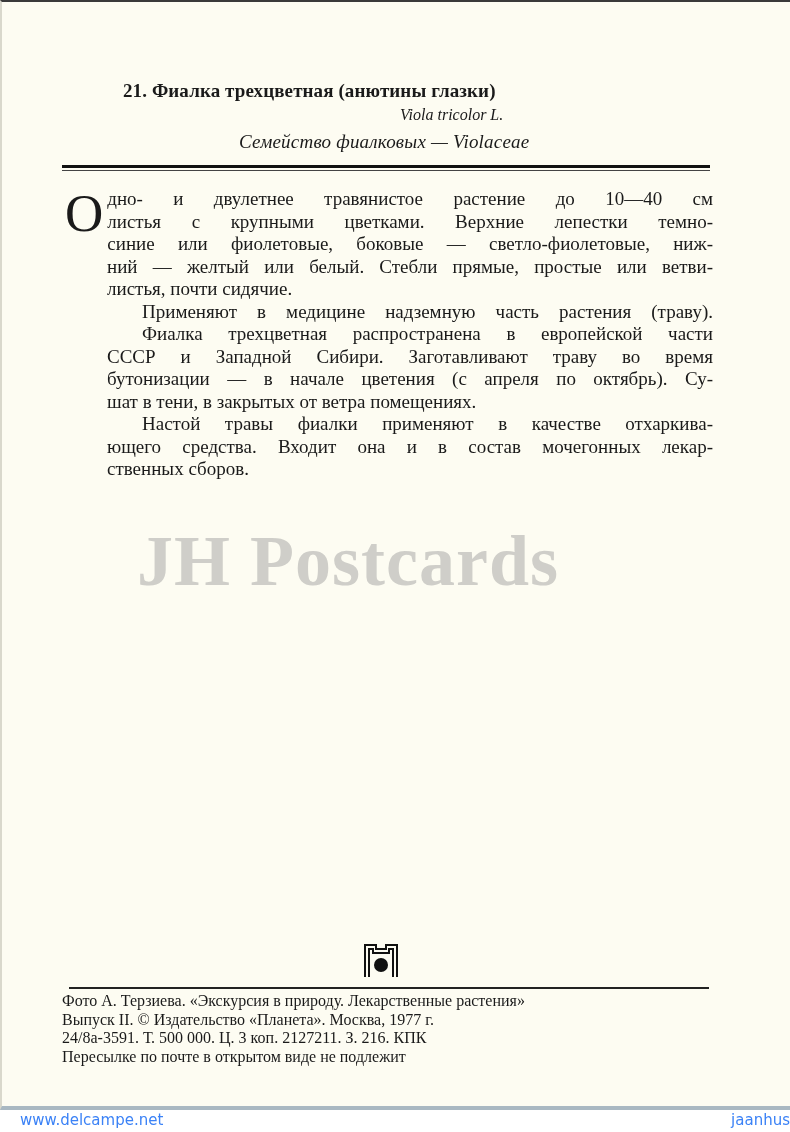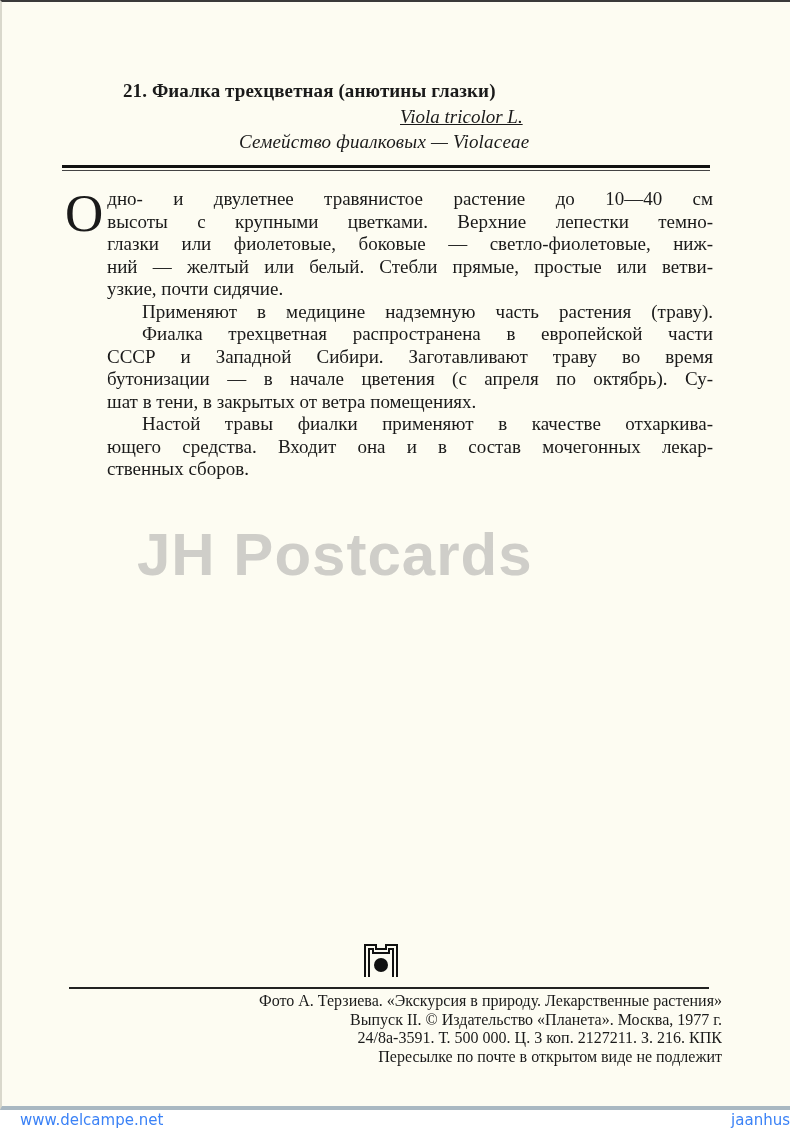--- a/index.html
+++ b/index.html
@@ -14,21 +14,21 @@
     border-left: 2px solid #d9d8cc;
   }
 
   .header { position: absolute; left: 0; top: 78px; width: 790px; }
   .title {
     position: absolute; left: 121px; top: 0px; white-space: nowrap;
     font-family: "Liberation Serif", serif; font-weight: bold; font-size: 19px; letter-spacing: 0.1px;
   }
   .latin {
     position: absolute; left: 398px; top: 26px; white-space: nowrap;
-    font-style: italic; font-size: 19px; text-decoration: underline;
+    font-style: italic; font-size: 16px;
   }
   .family {
     position: absolute; left: 204px; top: 51px; white-space: nowrap;
     font-style: italic; font-size: 19px; letter-spacing: 0.2px; margin-left: 33px;
   }
 
   .rule-double { position: absolute; left: 60px; top: 163px; width: 648px; }
   .rule-double .thick { height: 3px; background: #111; }
   .rule-double .thin { height: 1px; background: #444; margin-top: 2px; }
 
@@ -40,30 +40,30 @@
   .body p.first { text-indent: 0; }
   .dropcap {
     float: left; font-size: 53px; line-height: 42px; margin: 4px 4px 0 -2px;
     font-family: "Liberation Serif", serif;
   }
   .line { display: block; text-align-last: justify; margin-left: 40px; }
   .line.last { text-align-last: left; }
 
   .watermark {
     position: absolute; left: 135px; top: 518px; white-space: nowrap;
-    font-family: Liberation Sans, sans-serif; font-weight: bold;
-    font-size: 60px; color: rgba(150,150,150,0.45); letter-spacing: 1px;
+    font-family: Liberation Serif, serif; font-weight: bold;
+    font-size: 72px; color: rgba(150,150,150,0.45); letter-spacing: 1px;
   }
 
   .logo { position: absolute; left: 361px; top: 940px; width: 36px; height: 36px; }
 
   .rule-bottom { position: absolute; left: 67px; top: 985px; width: 640px; height: 2px; background: #222; }
 
   .imprint {
-    position: absolute; left: 60px; top: 990px; width: 660px; text-align: right;
+    position: absolute; left: 60px; top: 990px; width: 660px; text-align: left;
     font-size: 16px; line-height: 18.5px;
   }
   .imprint div { white-space: nowrap; }
 
   .footer-strip {
     position: absolute; left: 10px; top: 1110px; width: 790px; height: 22px; background: #fff;
     font-family: "DejaVu Sans", sans-serif; font-size: 15px; color: #3b82f6;
   }
   .footer-left { position: absolute; left: 10px; top: 1px; }
   .footer-right { position: absolute; right: 10px; top: 1px; }
@@ -81,24 +81,24 @@
 
   <div class="rule-double">
     <div class="thick"></div>
     <div class="thin"></div>
   </div>
 
   <div class="body">
     <p class="first">
       <span class="dropcap">О</span>
       <span class="line">дно-  и двулетнее  травянистое  растение  до  10—40  см</span>
-      <span class="line">высоты с крупными цветками. Верхние лепестки темно-</span>
-      <span class="line">глазки или фиолетовые, боковые — светло-фиолетовые, ниж-</span>
+      <span class="line">листья с крупными цветками. Верхние лепестки темно-</span>
+      <span class="line">синие или фиолетовые, боковые — светло-фиолетовые, ниж-</span>
       <span class="line">ний — желтый или белый. Стебли прямые, простые или ветви-</span>
-      <span class="line last">узкие, почти сидячие.</span>
+      <span class="line last">листья, почти сидячие.</span>
     </p>
     <p>
       <span class="line">Применяют в медицине надземную часть растения (траву).</span>
     </p>
     <p>
       <span class="line">Фиалка трехцветная распространена в европейской части</span>
       <span class="line" style="text-indent:0">СССР и Западной Сибири. Заготавливают траву во время</span>
       <span class="line" style="text-indent:0">бутонизации — в начале цветения (с апреля по октябрь). Су-</span>
       <span class="line last" style="text-indent:0">шат в тени, в закрытых от ветра помещениях.</span>
     </p>

